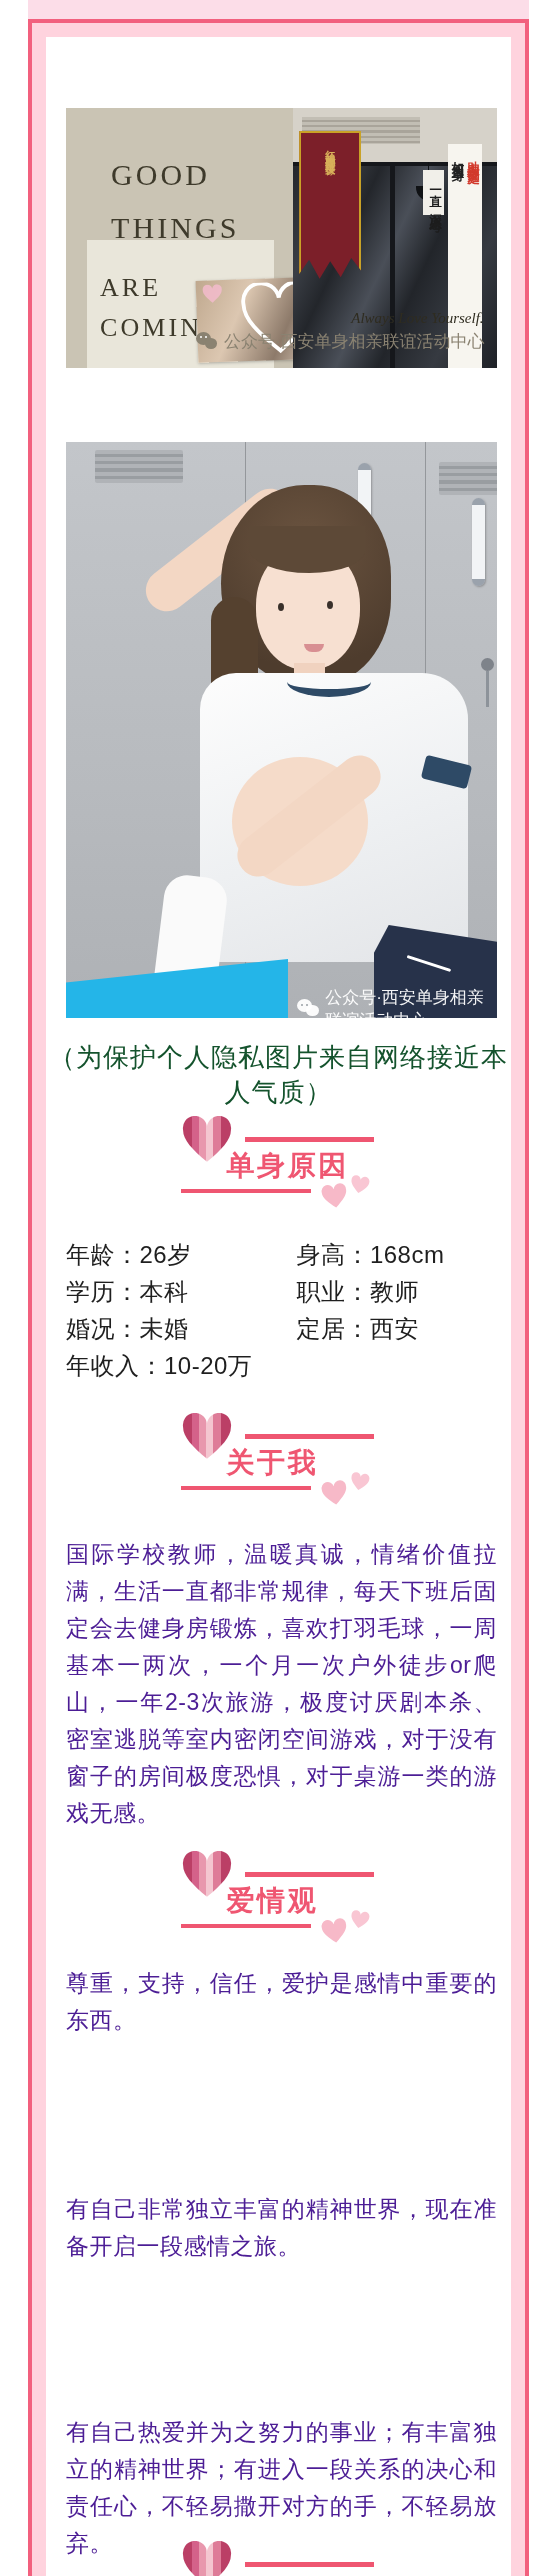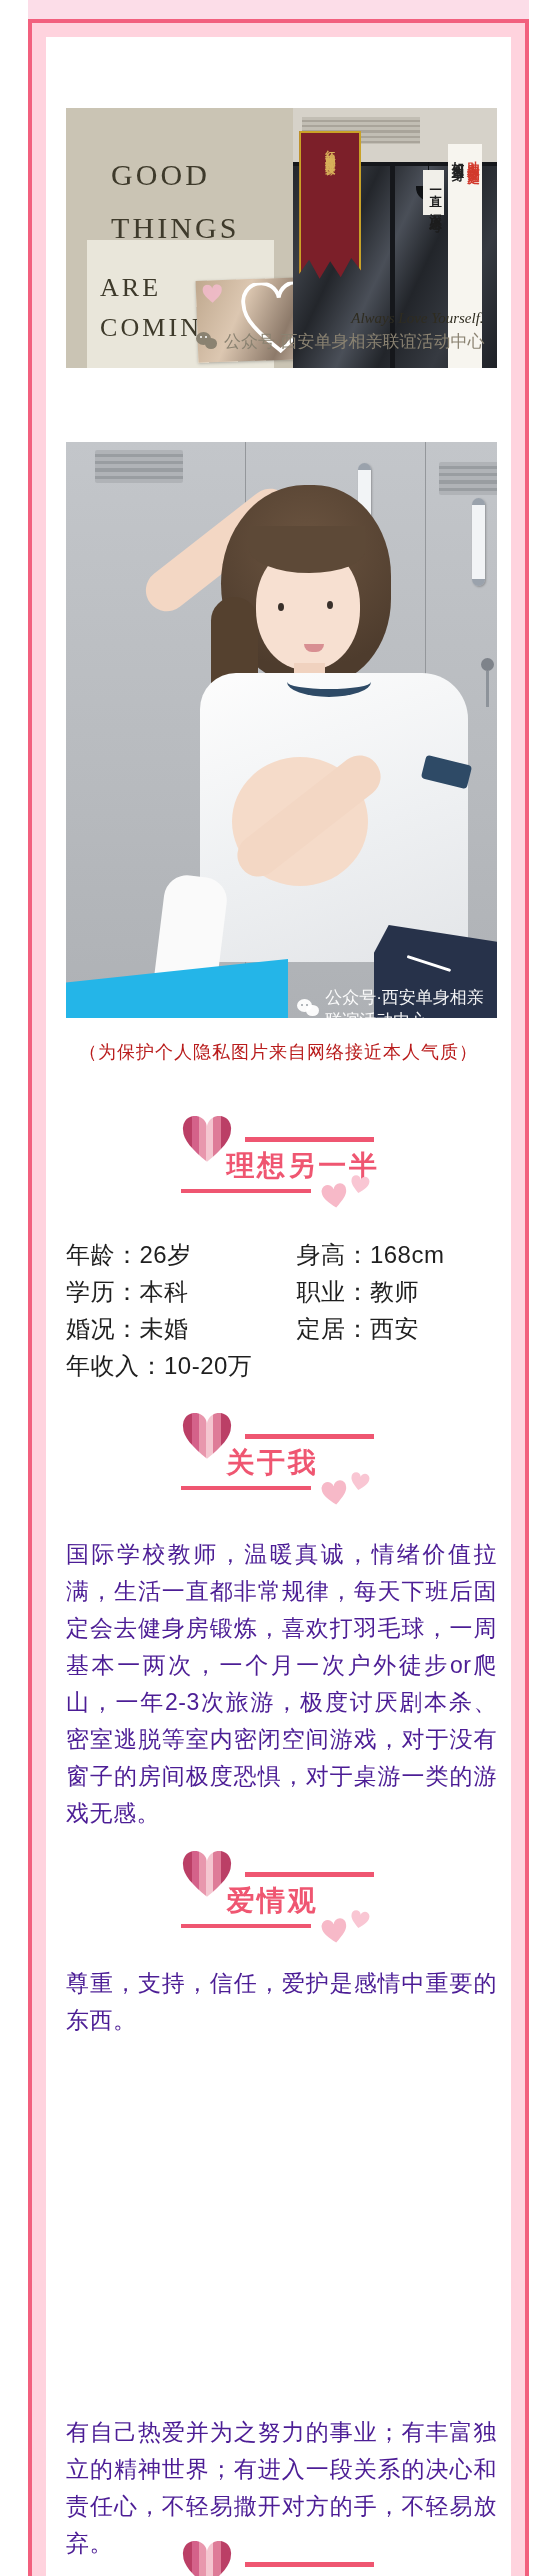--- a/index.html
+++ b/index.html
@@ -76,21 +76,21 @@
   
   .wx{position:relative;width:23px;height:19.6px;flex:0 0 auto;}
   .wx .b1,.wx .b2{position:absolute;border-radius:50%;}
   .wx .b1{left:0;top:0;width:15.5px;height:13.4px;}
   .wx .b2{left:9.3px;top:6.2px;width:12.4px;height:10.8px;}
   .wx .d{position:absolute;width:2.1px;height:2.1px;border-radius:50%;background:#ffffff;}
   .wx-gray .b1,.wx-gray .b2{background:#8a8271;}
   .wx-white .b1,.wx-white .b2{background:rgba(255,255,255,.95);}
   .wx-white .d{background:#9aa0a6;}
   
-  .caption{left:0;top:1003px;width:100%;text-align:center;font-size:18px;color:#b91c1c;letter-spacing:1px;}
+  .caption{left:0;top:1003px;width:100%;text-align:center;font-size:26px;color:#14532d;letter-spacing:1px;}
   
   .sec{left:50%;transform:translateX(-50%);width:196px;height:98px;}
   .sec .line-top{position:absolute;left:64px;top:18.5px;width:129px;height:4.6px;background:#ef5671;}
   .sec .line-bottom{position:absolute;left:0;top:70px;width:130px;height:4.6px;background:#ef5671;}
   .sec .big-heart{position:absolute;left:0;top:-3.1px;width:52px;height:47px;}
   .sec-title{position:absolute;left:46px;top:28px;font-size:28px;font-weight:bold;color:#ef5671;
       letter-spacing:2.6px;white-space:nowrap;}
   .mini-hearts{position:absolute;left:137px;top:56px;width:62px;height:41px;}
   
   .para{left:19.6px;width:431px;font-size:23px;line-height:37px;color:#4c1d95;text-align:justify;letter-spacing:0.5px;}
@@ -218,21 +218,21 @@
     </div>
   </div>
 
   <div class="abs caption">（为保护个人隐私图片来自网络接近本人气质）</div>
 
   <div class="abs sec" style="top:1082px">
     <svg class="big-heart" viewBox="0 0 100 90">
           <use href="#heartPath" fill="url(#stripes)"></use>
         </svg>
     <div class="line-top"></div>
-    <div class="sec-title">理想另一半</div>
+    <div class="sec-title">单身原因</div>
     <div class="line-bottom"></div>
     <svg class="mini-hearts" viewBox="0 0 120 80">
       <use href="#heartPath" fill="#f7b9c8" transform="translate(6,18) scale(0.52) rotate(-8 50 45)"></use>
       <use href="#heartPath" fill="#f9c6d3" transform="translate(62,2) scale(0.38) rotate(10 50 45)"></use>
     </svg>
   </div>
 
   <div class="abs info-cell" style="left:19.6px;top:1202px">年龄：26岁</div>
   <div class="abs info-cell" style="left:250px;top:1202px">身高：168cm</div>
   <div class="abs info-cell" style="left:19.6px;top:1239px">学历：本科</div>
@@ -262,20 +262,21 @@
         </svg>
     <div class="line-top"></div>
     <div class="sec-title">爱情观</div>
     <div class="line-bottom"></div>
     <svg class="mini-hearts" viewBox="0 0 120 80">
       <use href="#heartPath" fill="#f7b9c8" transform="translate(6,18) scale(0.52) rotate(-8 50 45)"></use>
       <use href="#heartPath" fill="#f9c6d3" transform="translate(62,2) scale(0.38) rotate(10 50 45)"></use>
     </svg>
   </div>
 
+  <div class="abs para" style="top:2154px">有自己非常独立丰富的精神世界，现在准备开启一段感情之旅。</div>
 
   <div class="abs para" style="top:2377px">有自己热爱并为之努力的事业；有丰富独立的精神世界；有进入一段关系的决心和责任心，不轻易撒开对方的手，不轻易放弃。</div>
 
   <div class="abs sec" style="top:2507px">
     <svg class="big-heart" viewBox="0 0 100 90">
           <use href="#heartPath" fill="url(#stripes)"></use>
         </svg>
     <div class="line-top"></div>
     <div class="sec-title">期待生活</div>
 

